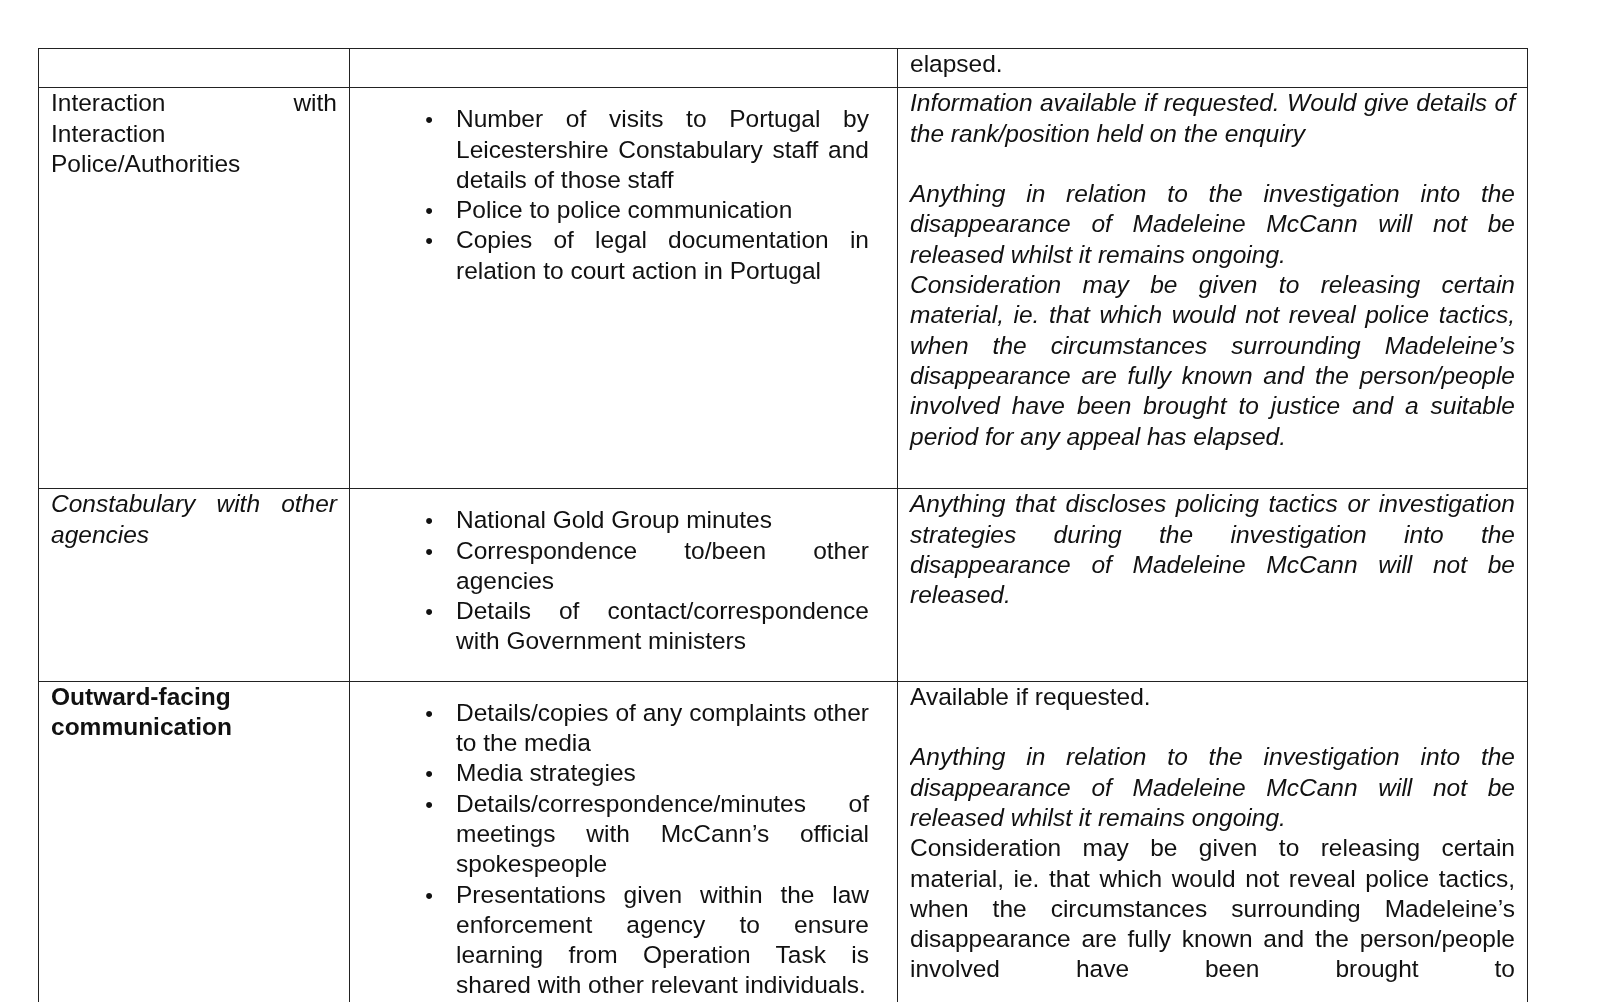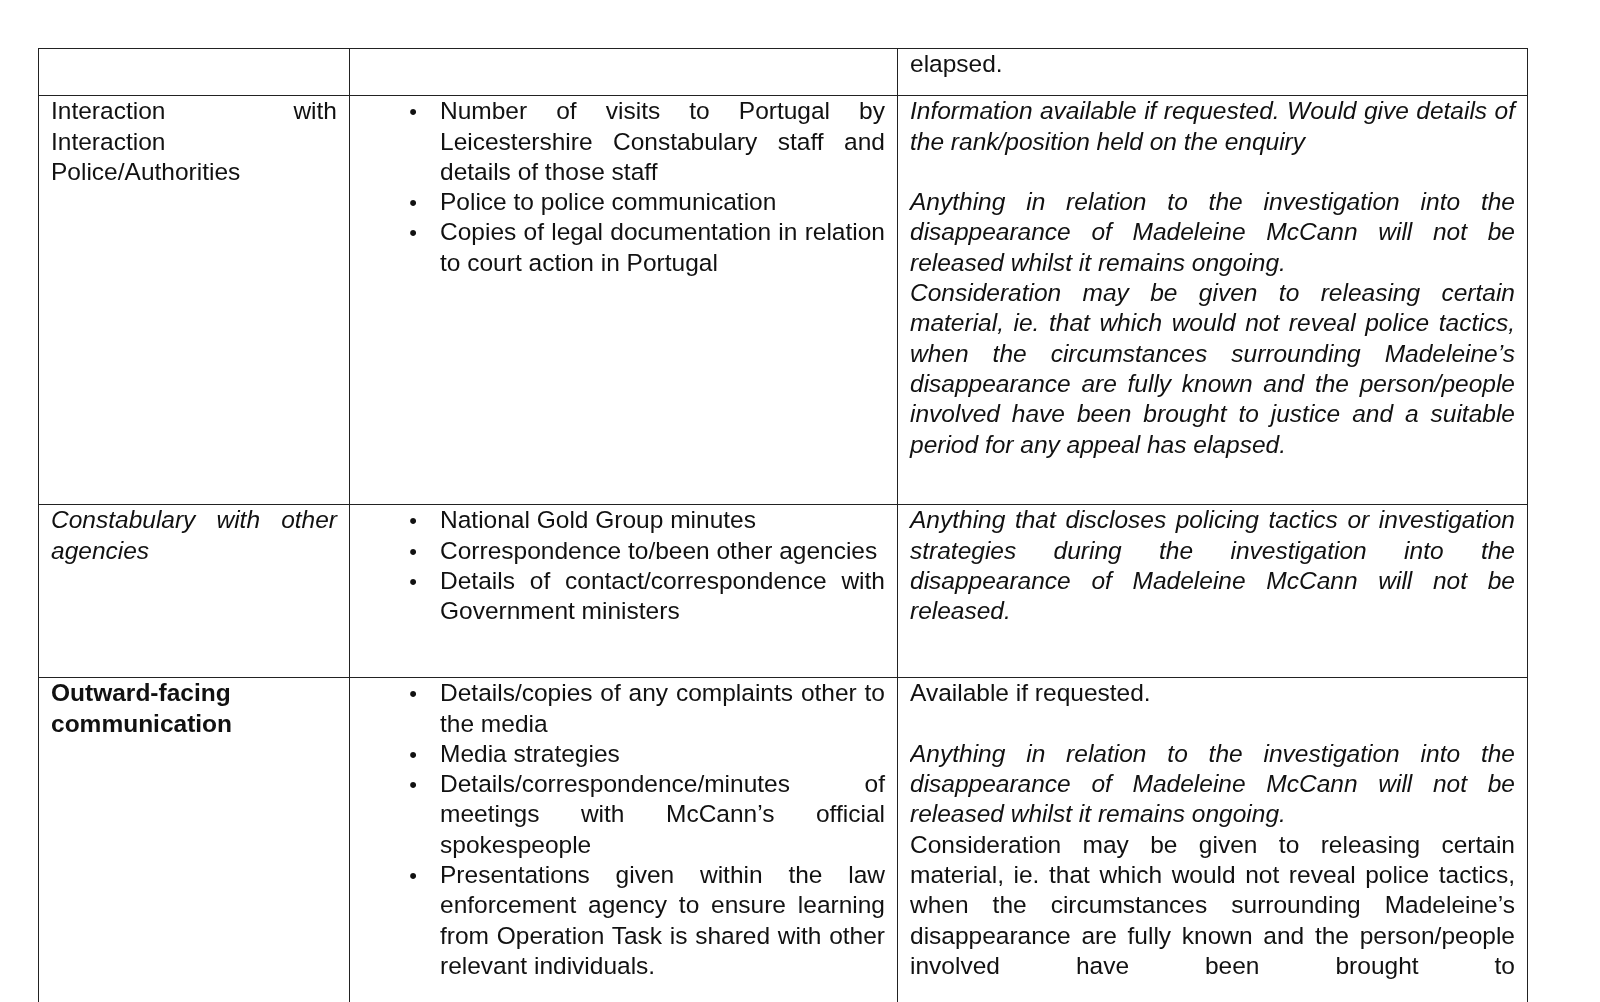--- a/index.html
+++ b/index.html
@@ -2,25 +2,25 @@
 <html><head>
 <meta charset="utf-8">
 <style>
   html, body { margin:0; padding:0; background:#ffffff; }
   body { width:1600px; height:1002px; position:relative; overflow:hidden;
          font-family:"Liberation Sans", sans-serif; color:#111; }
   .page { position:absolute; left:0; top:0; width:1600px; height:1002px; }
   table.doc { position:absolute; left:38px; top:48px; width:1489px;
               border-collapse:collapse; table-layout:fixed; }
   table.doc td { border:1.5px solid #222; vertical-align:top;
-                 font-size:24.5px; line-height:30.3px; padding:0 12px 16px 12px; }
+                 font-size:24.5px; line-height:30.3px; padding:0 12px 8px 12px; }
   col.c1 { width:311px; } col.c2 { width:548px; } col.c3 { width:630px; }
   .just { text-align:justify; text-align-last:auto;font-style:italic; }
   .lastjust { text-align:justify; text-align-last:justify; }
-  ul.bl { margin:0; padding:0; list-style:none; }
+  ul.bl { margin:16px; padding:0; list-style:none; }
   ul.bl li { position:relative; padding-left:78px; text-align:justify; }
   ul.bl li .dot { position:absolute; left:41px; top:0; width:20px; text-align:center; }
   ul.bl li .dot::before { content:"\2022"; font-size:22px; }
   p { margin:0; }
   .gap { height:30.3px; }
   .r0 td { height:30px; } .r1 td { height:392px; } .r2 td { height:156px; } .r3 td { height:309px; }
   .r3 td.col3 { overflow:hidden; }
   .cell-inner3 { height:308px; overflow:hidden; }
 </style>
 </head>

